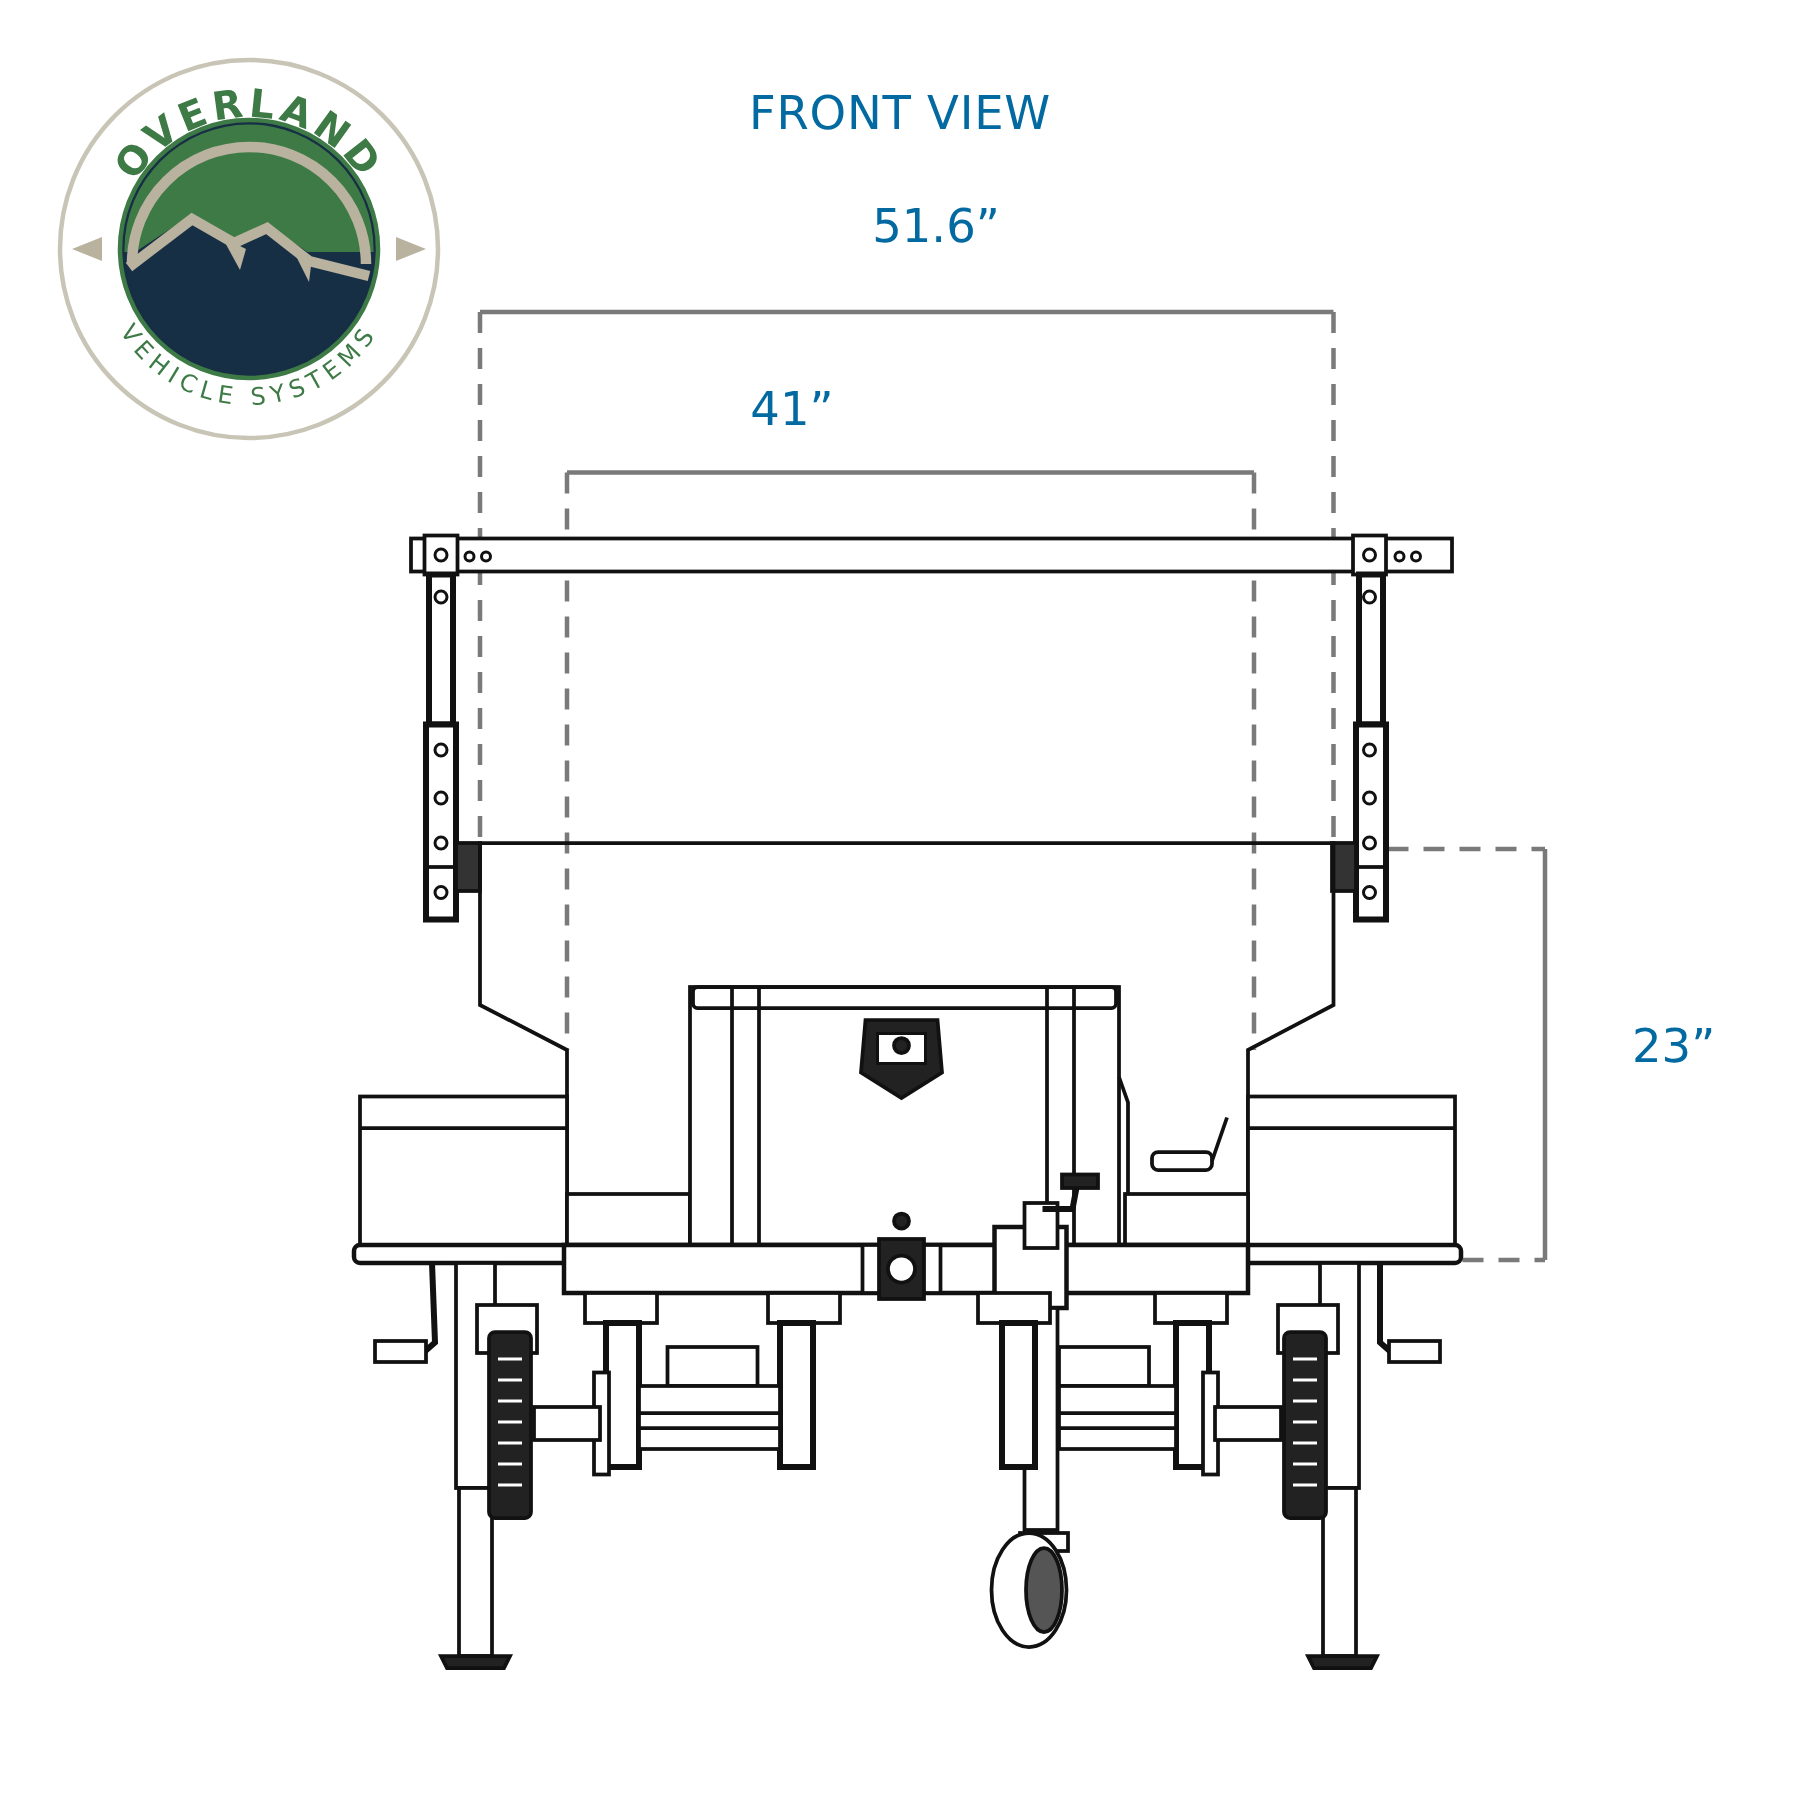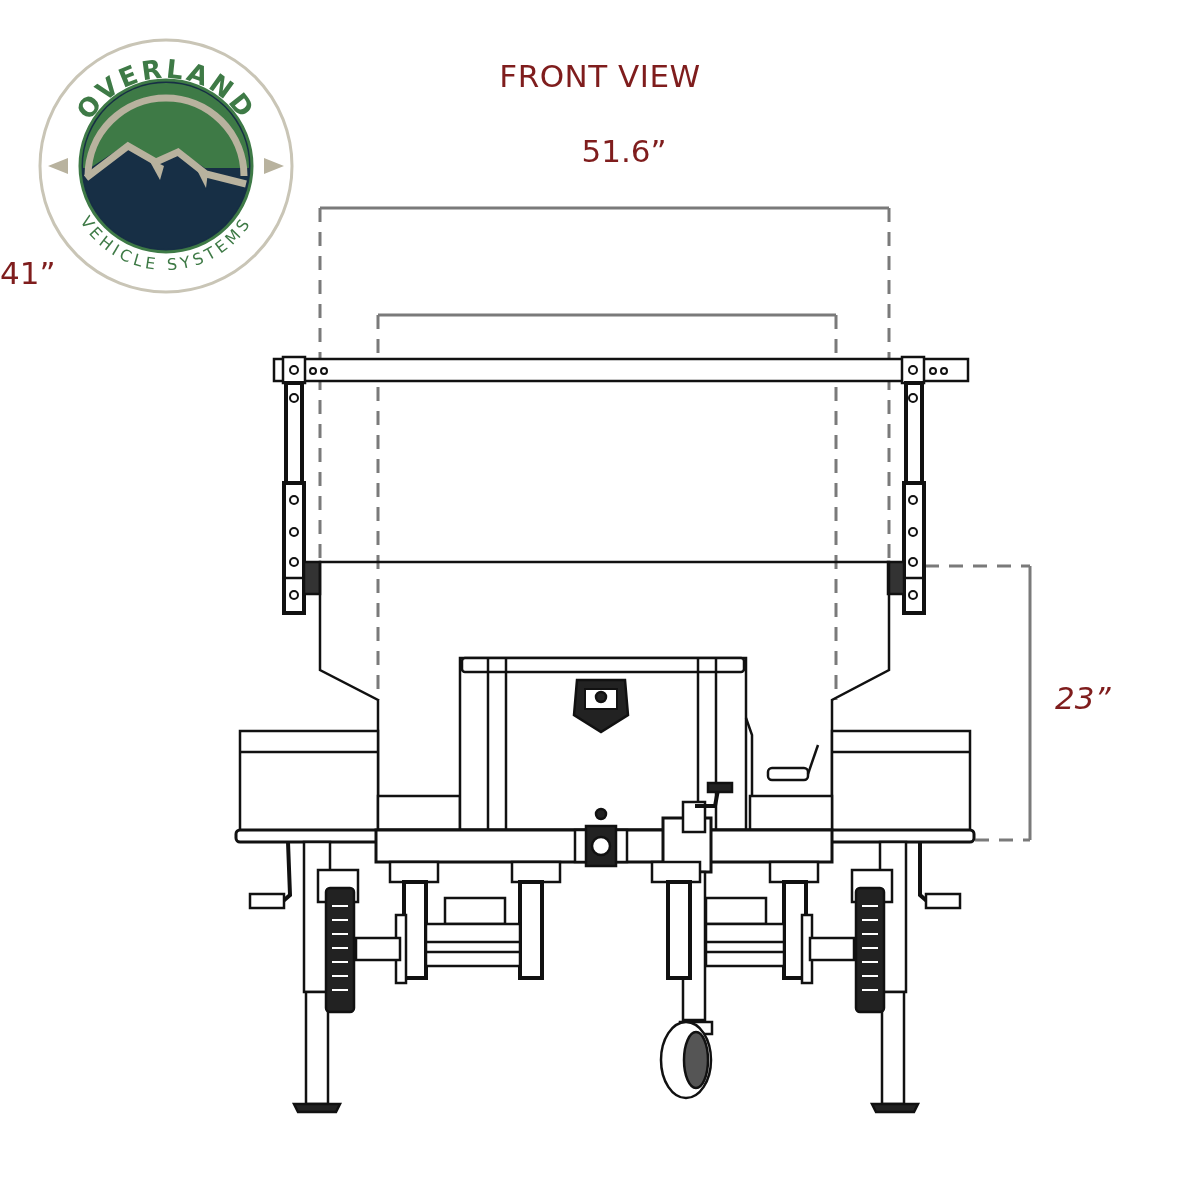--- a/index.html
+++ b/index.html
@@ -1,21 +1,21 @@
 <!DOCTYPE html>
 <html><head>
 <meta charset="utf-8">
 <style>
   html, body { margin: 0; padding: 0; background: #ffffff; }
   body { width: 1200px; height: 1200px; position: relative; overflow: hidden; font-family: "DejaVu Sans", sans-serif; }
-  .label { position: absolute; color: #7f1d1d; font-family: "DejaVu Sans", sans-serif; white-space: nowrap; }
+  .label { position: absolute; color: #0369a1; font-family: "DejaVu Sans", sans-serif; white-space: nowrap; }
   #title { left: 0; width: 1200px; text-align: center; top: 58px; font-size: 31px; letter-spacing: 0.5px; }
   #dim-w1 { left: 0; width: 1200px; text-align: center; top: 133px; font-size: 31px; margin-left: 24px; }
-  #dim-w2 { left: 0; width: 1056px; text-align: left; top: 255px; font-size: 31px; }
-  #dim-h { left: 1055px; top: 680px; font-size: 31px; font-style: italic; }
+  #dim-w2 { left: 0; width: 1056px; text-align: center; top: 255px; font-size: 31px; }
+  #dim-h { left: 1088px; top: 680px; font-size: 31px; }
   svg.drawing { position: absolute; left: 0; top: 0; }
   .logo { position: absolute; left: 38px; top: 38px; width: 256px; height: 256px; }
 </style>
 </head>
 <body>
 
 <div class="logo">
   <svg width="256" height="256" viewBox="0 0 256 256">
     <defs>
       <path id="arcTop" d="M 40 128 A 88 88 0 0 1 216 128"></path>

